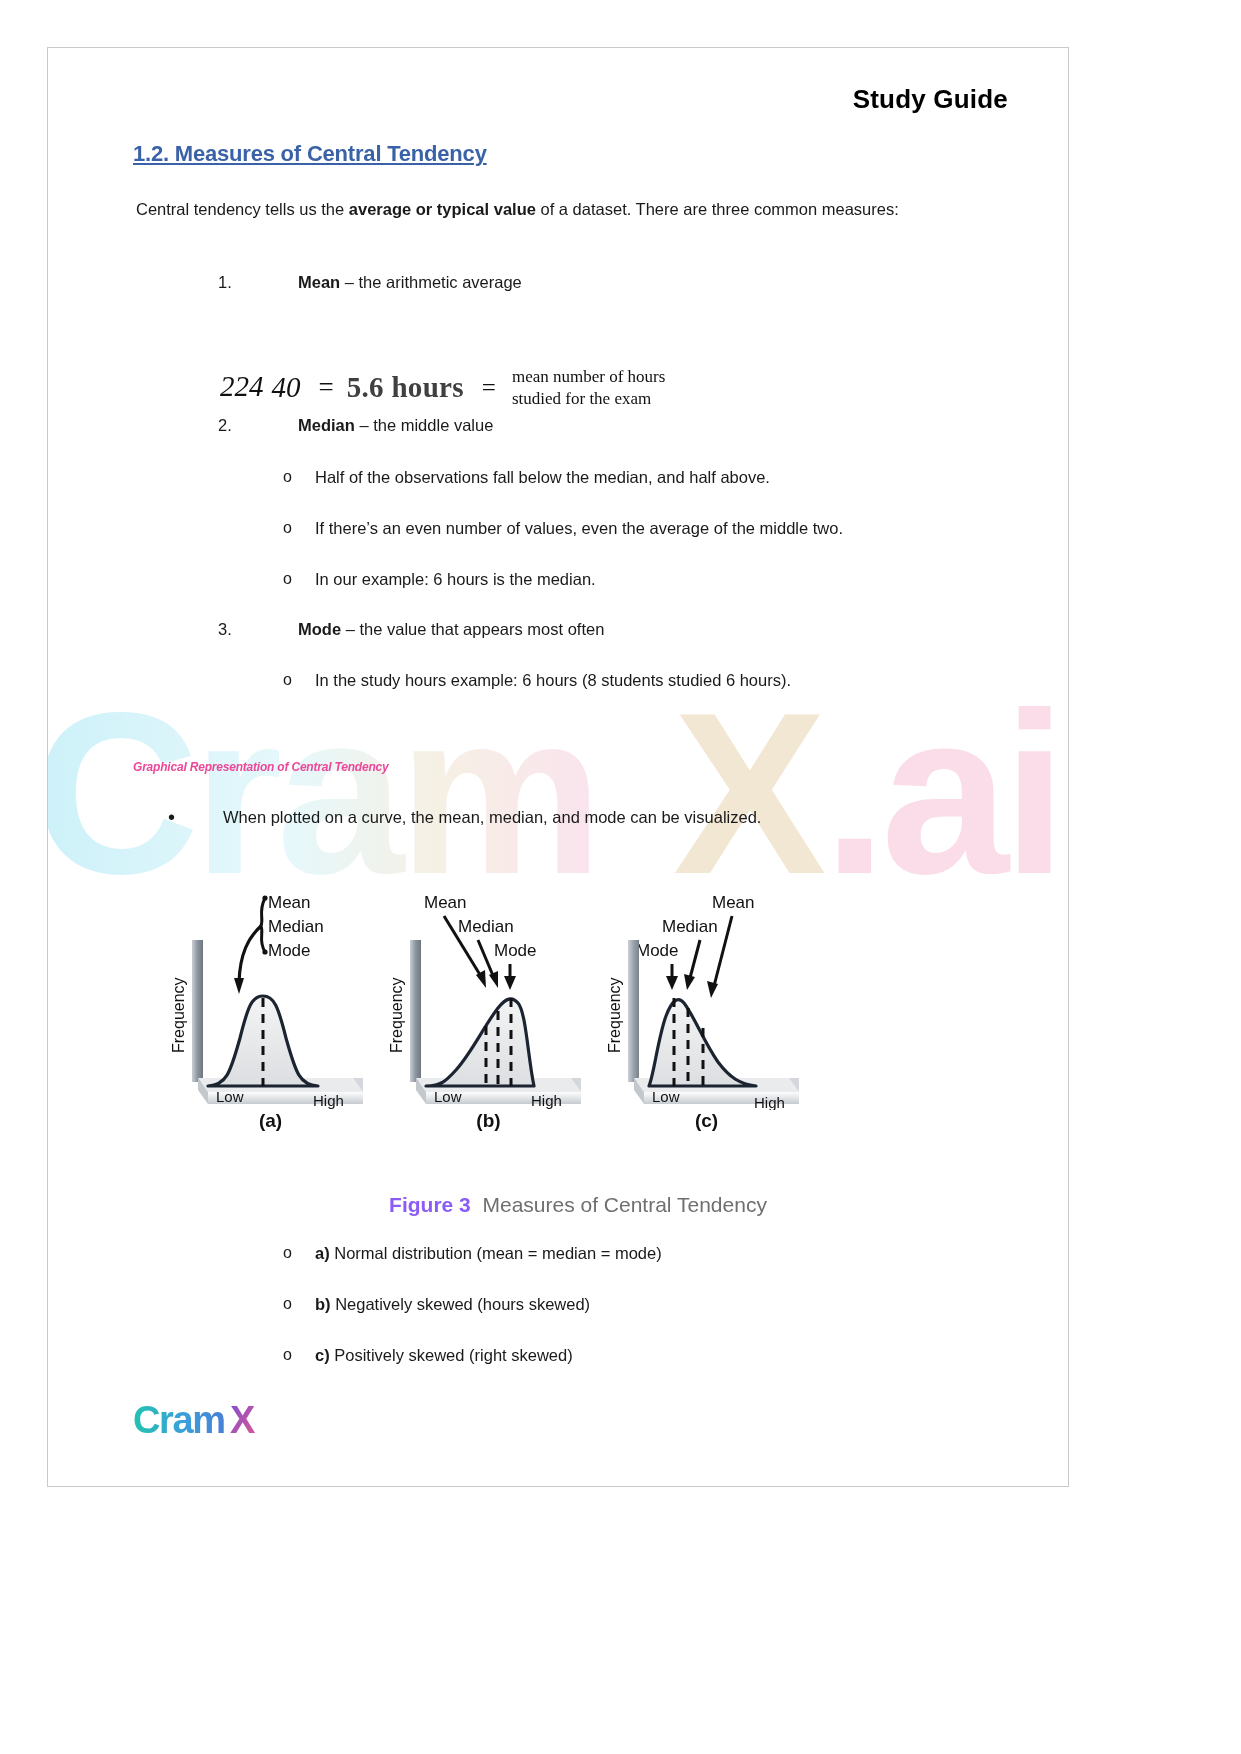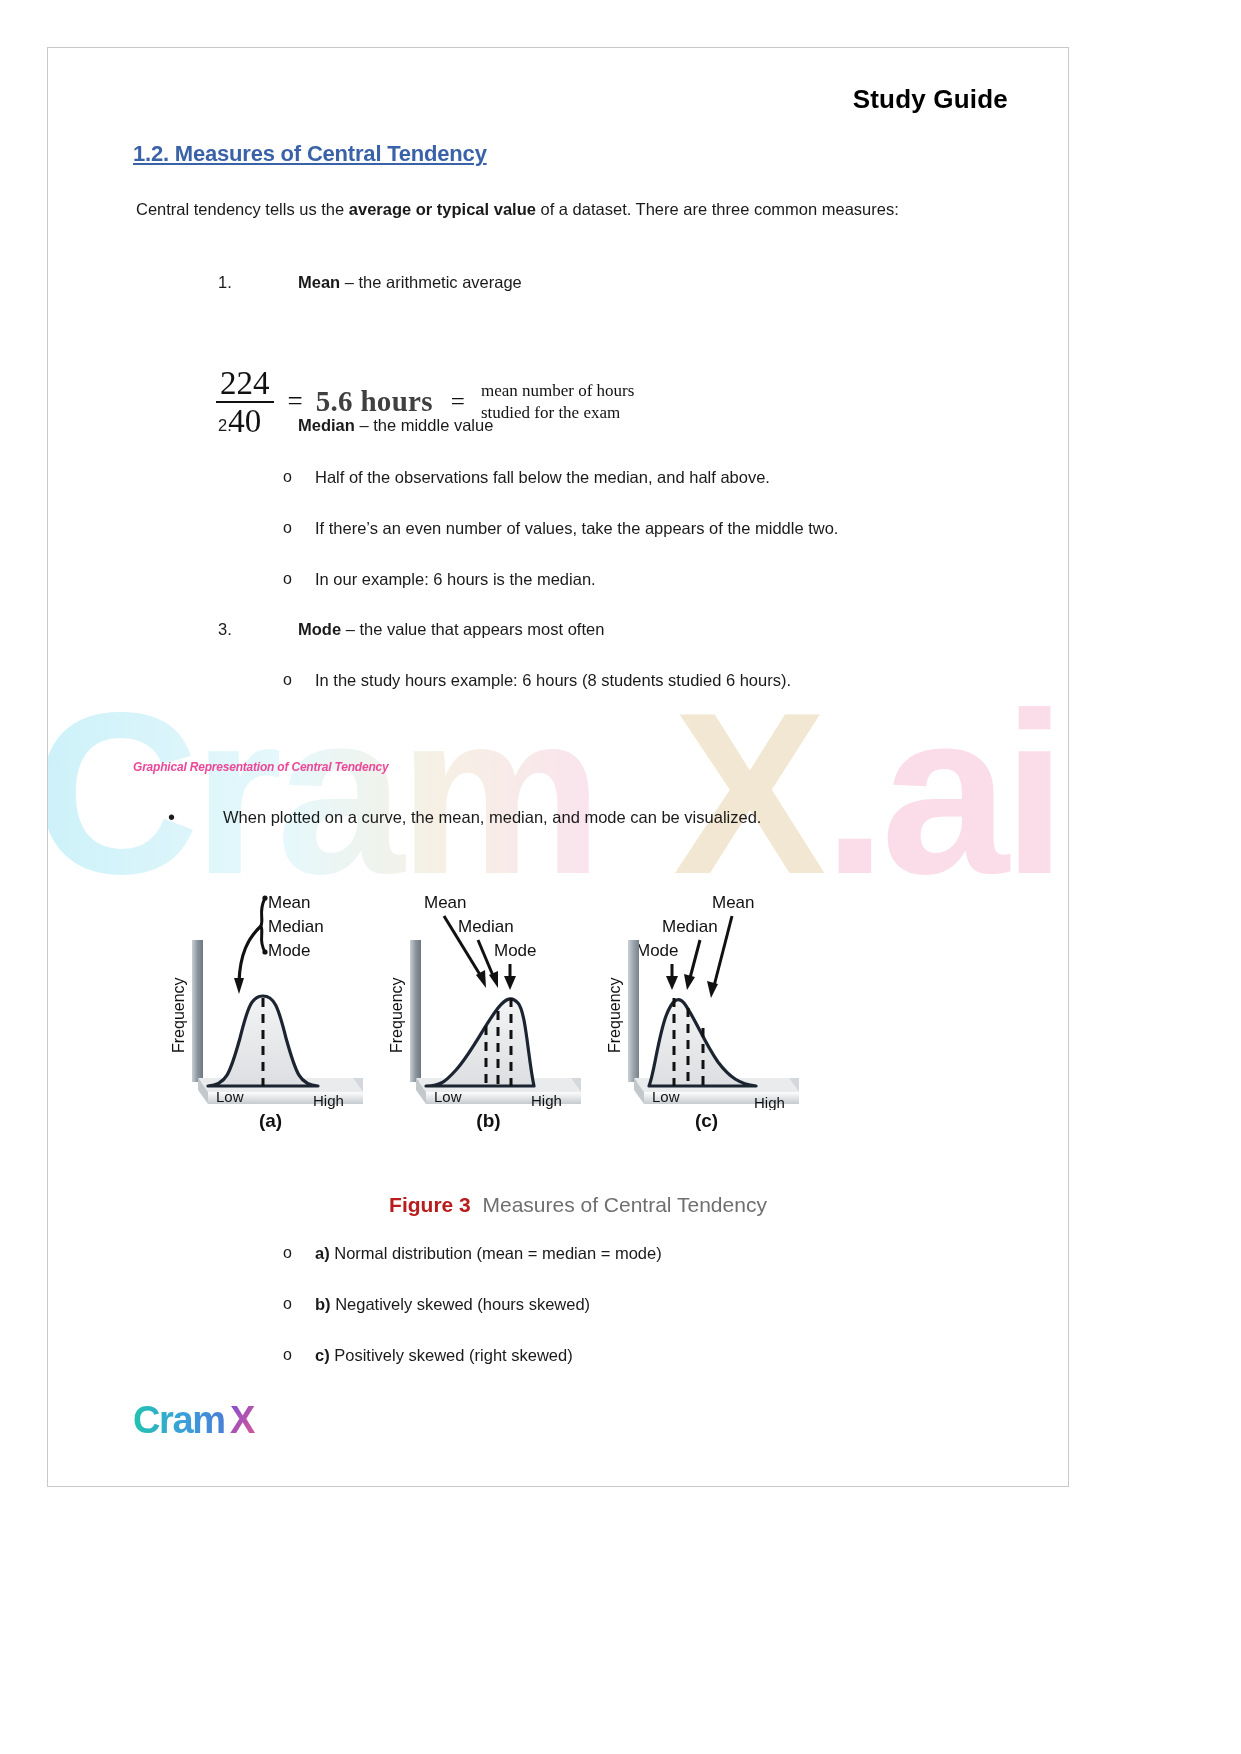--- a/index.html
+++ b/index.html
@@ -61,22 +61,22 @@
   .sub-item .txt{position:absolute;left:32px;top:0;white-space:nowrap;}
   .sub-item b{font-weight:bold;}
 
   
   #equation{
     position:absolute;left:168px;top:318px;
     font-family:"Liberation Serif", serif;
     display:flex;align-items:center;
   }
   #equation .frac{
-    display:inline-flex;flex-direction:column;align-items:center;
-    font-size:33px;line-height:1.03;color:#111;
+    display:inline-flex;flex-direction:row;align-items:center;
+    font-size:29px;line-height:1.03;color:#111;font-style:italic;
   }
   #equation .frac .numer{padding:0 4px 1px 4px;}
   #equation .frac .bar{width:100%;height:2px;background:#111;}
   #equation .frac .denom{padding:1px 4px 0 4px;}
   #equation .eq1{font-size:27px;margin:0 13px 0 14px;color:#111;}
   #equation .val{font-size:29px;font-weight:bold;color:#404040;letter-spacing:.3px;}
   #equation .eq2{font-size:25px;margin:0 16px 0 18px;color:#111;}
   #equation .desc{
     font-size:17px;line-height:1.28;color:#111;text-align:left;
   }
@@ -106,21 +106,21 @@
   #panel-c{left:436px;}
   .panel svg{display:block;}
   .panel-letter{
     position:absolute;top:232px;width:100%;text-align:center;
     font-size:19px;font-weight:bold;color:#111;
   }
   #fig-caption{
     position:absolute;left:0;top:1145px;width:100%;
     text-align:center;font-size:21px;color:#6f6f6f;
   }
-  #fig-caption b{color:#b91c1c;font-weight:bold;margin-left:40px;}
+  #fig-caption b{color:#8b5cf6;font-weight:bold;margin-left:40px;}
 
   
   #logo{
     position:absolute;left:85px;top:1350px;
     height:46px;
   }
 </style>
 </head>
 <body>
 
@@ -177,21 +177,21 @@
       <span class="num">2.</span>
       <span class="txt"><b>Median</b><span> – the middle value</span></span>
     </div>
 
     <div class="sub-item" style="left:235px;top:420px;">
       <span class="bullet">o</span>
       <span class="txt">Half of the observations fall below the median, and half above.</span>
     </div>
     <div class="sub-item" style="left:235px;top:471px;">
       <span class="bullet">o</span>
-      <span class="txt">If there’s an even number of values, take the appears of the middle two.</span>
+      <span class="txt">If there’s an even number of values, even the average of the middle two.</span>
     </div>
     <div class="sub-item" style="left:235px;top:522px;">
       <span class="bullet">o</span>
       <span class="txt">In our example: 6 hours is the median.</span>
     </div>
 
     <div class="num-item" style="left:170px;top:572px;">
       <span class="num">3.</span>
       <span class="txt"><b>Mode</b><span> – the value that appears most often</span></span>
     </div>

